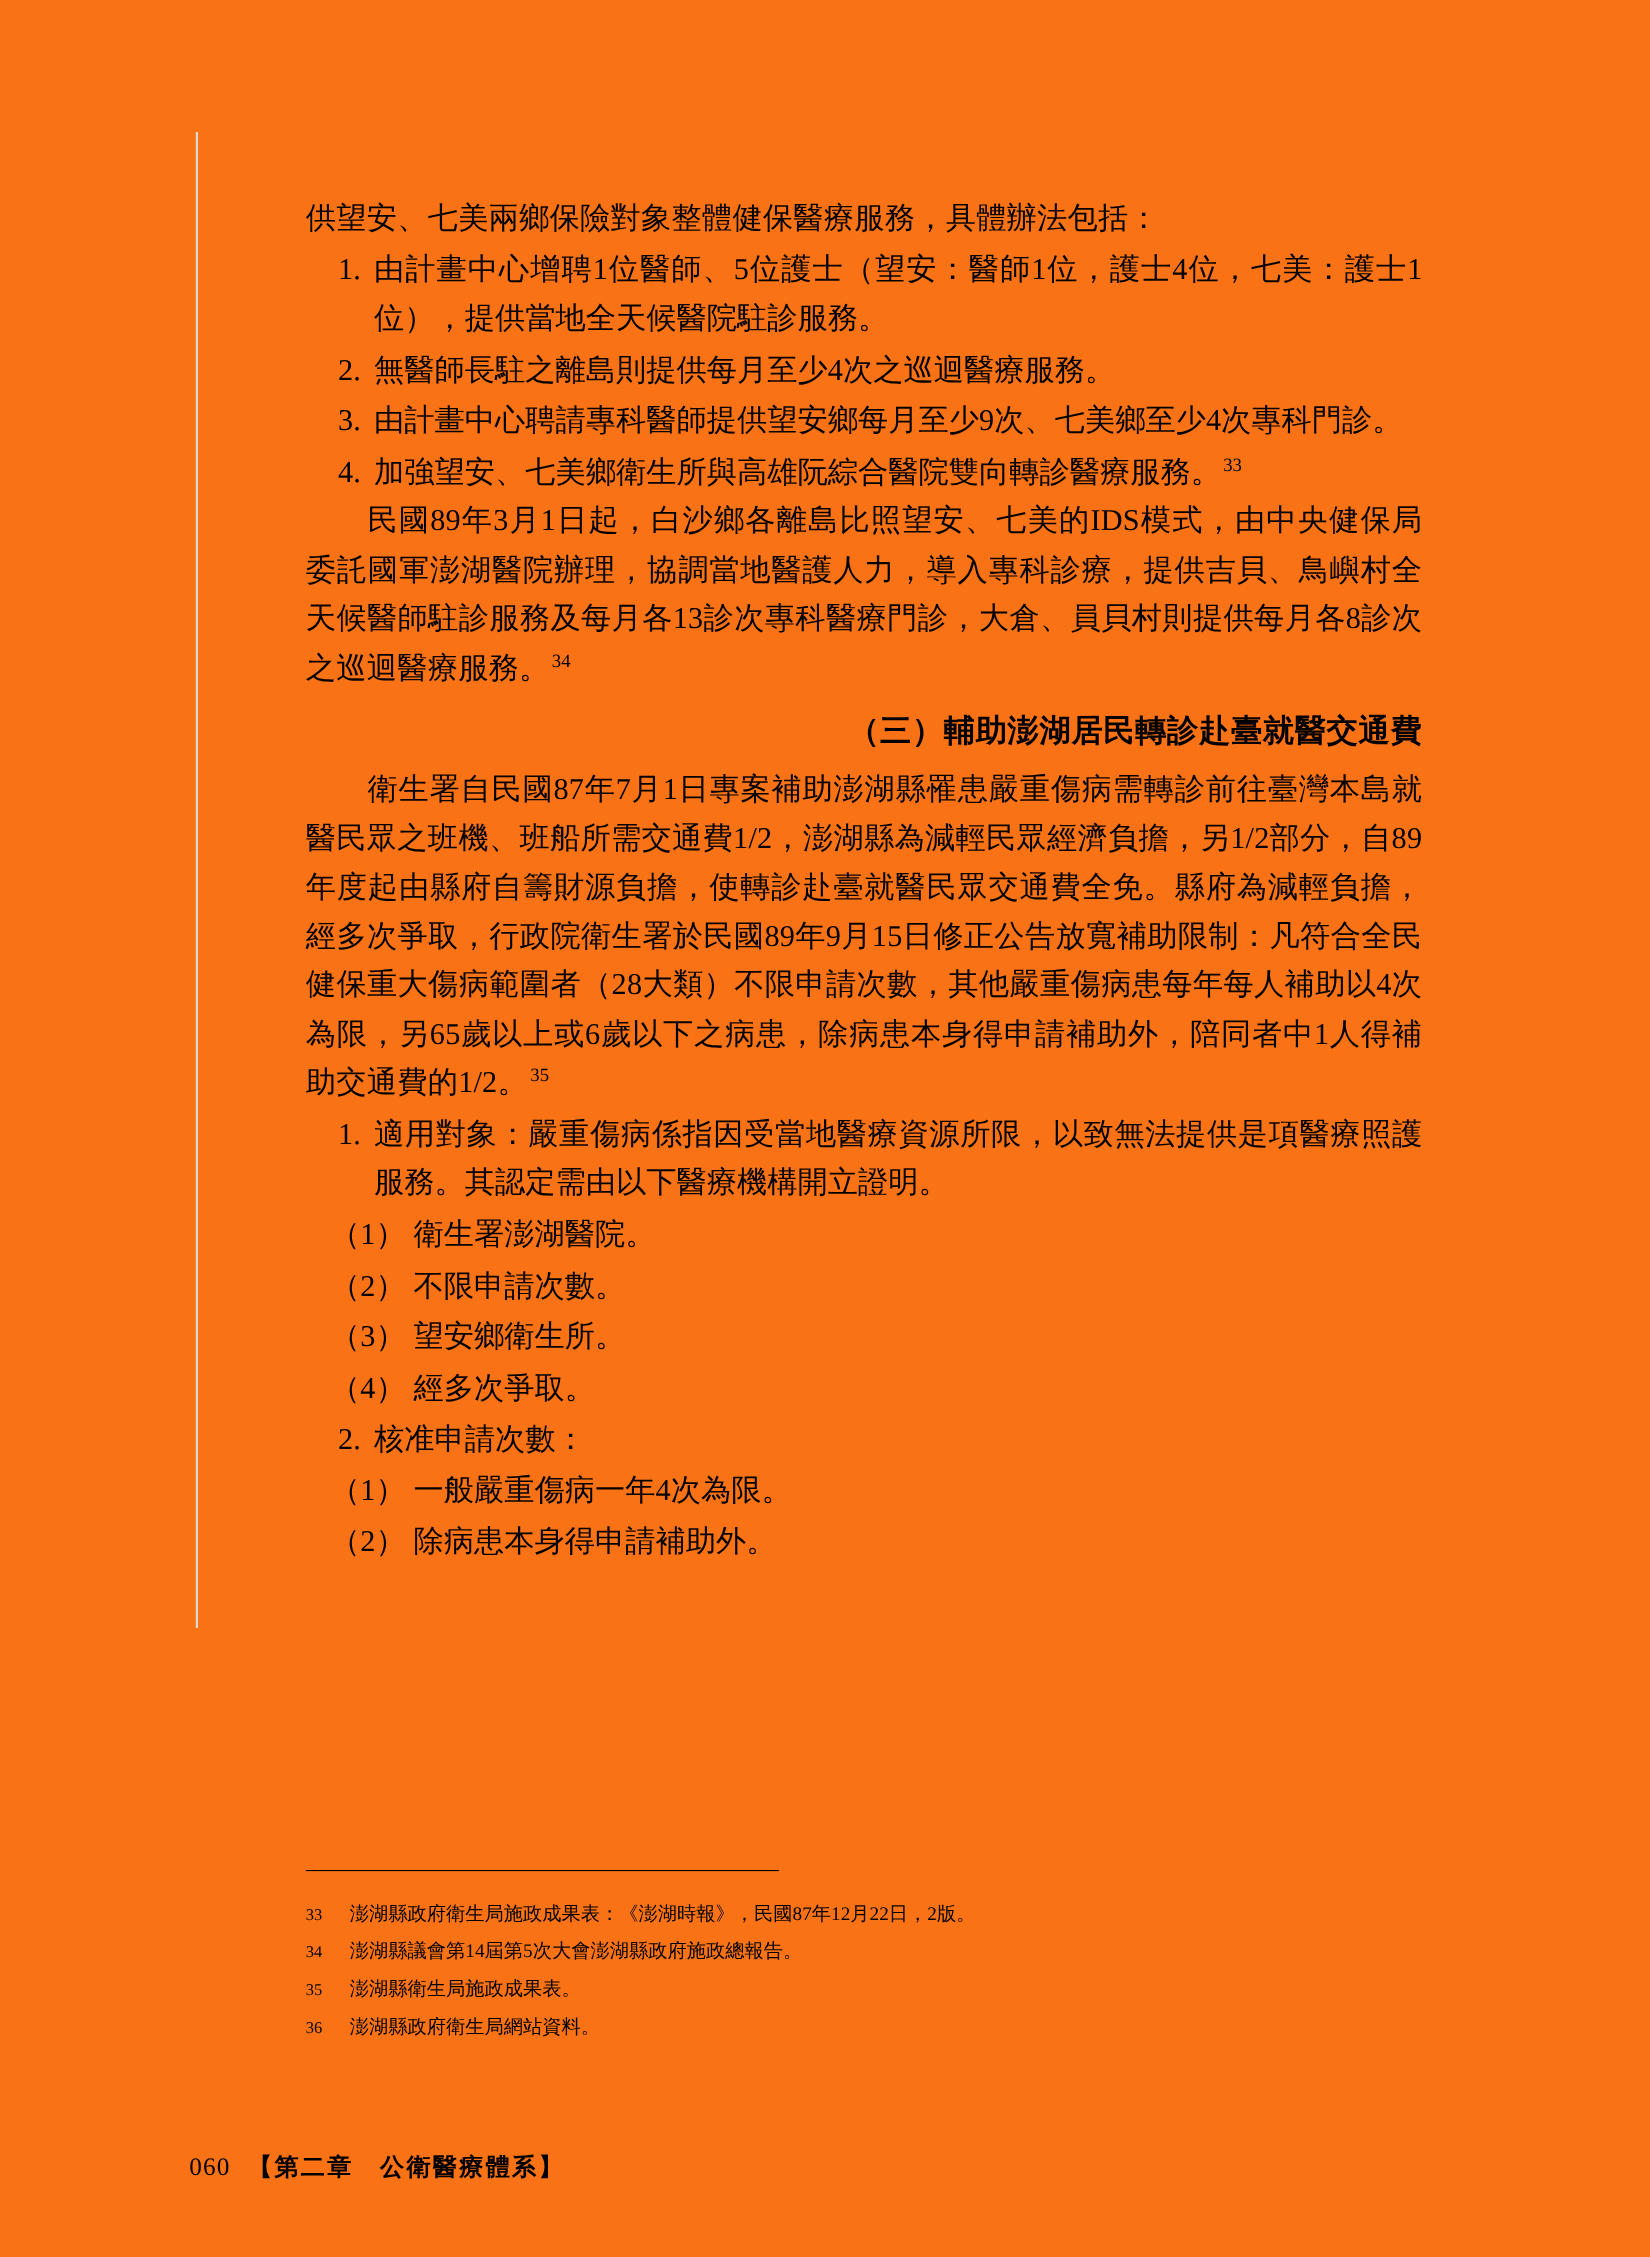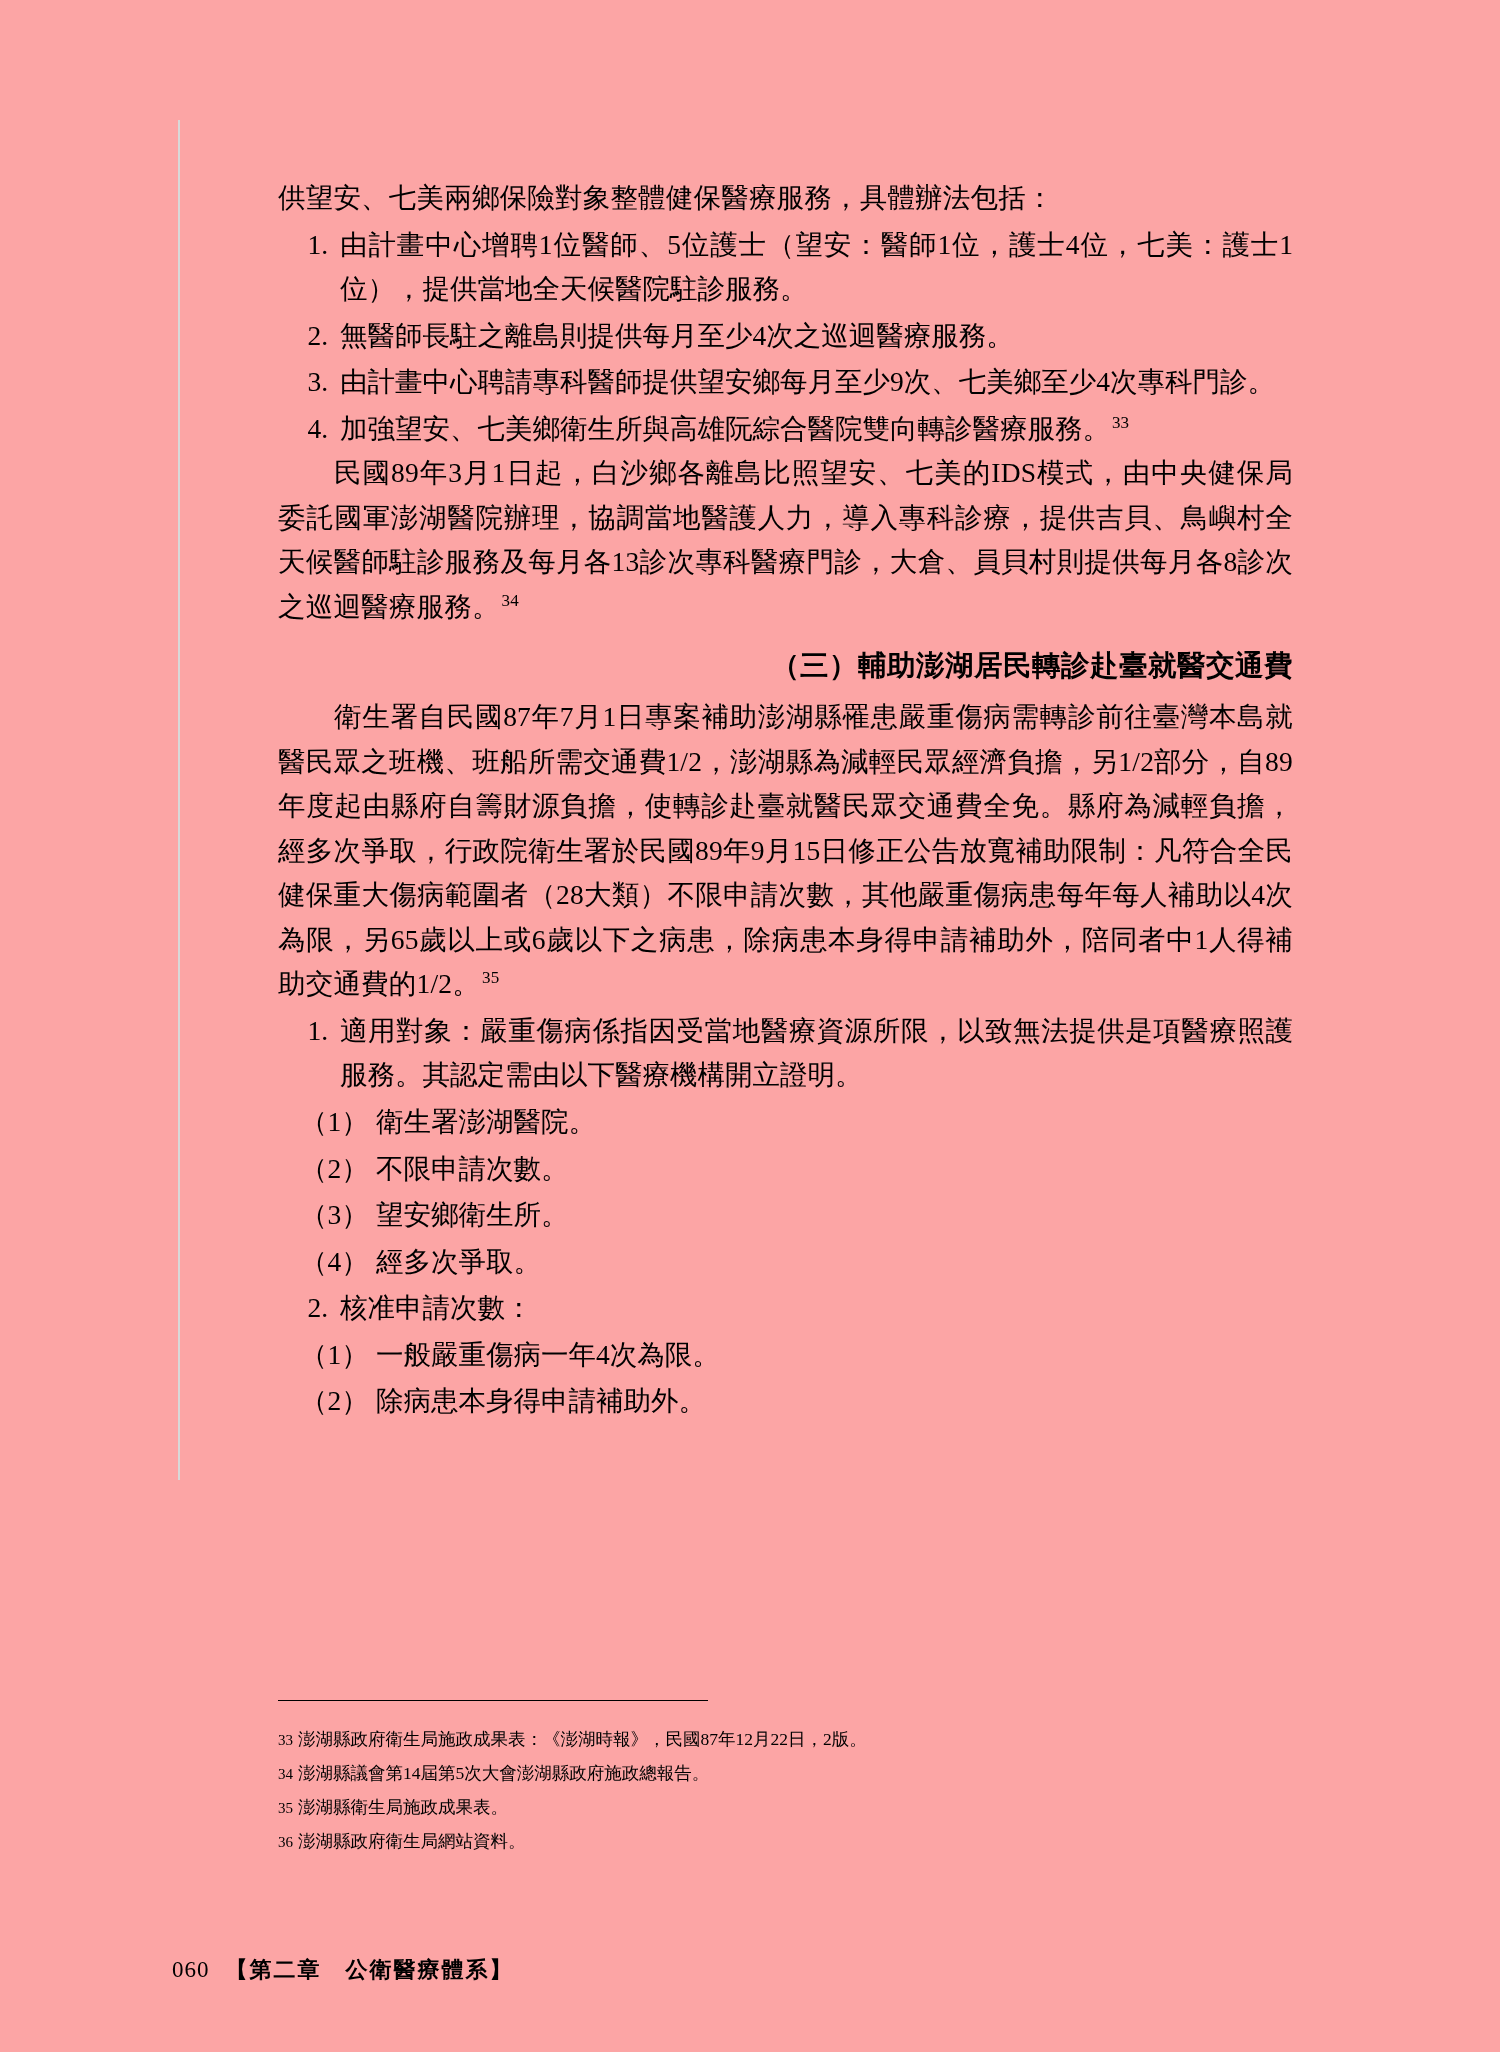--- a/index.html
+++ b/index.html
@@ -13,21 +13,21 @@
     position: relative;
     font-family: "Liberation Serif", "DejaVu Serif", serif;
     color: #000000;
     overflow: hidden;
   }
   .page {
     position: absolute;
     left: 0; top: 0;
     width: 1500px;
     height: 2052px;
-    background: #fca5a5;
+    background: #f97316;
   }
   
   .margin-rule {
     position: absolute;
     left: 178px;
     top: 120px;
     width: 2px;
     height: 1360px;
     background: #d8d8d8;
   }
@@ -131,20 +131,21 @@
     display: flex;
     align-items: baseline;
   }
   .fn .fn-num {
     flex: 0 0 auto;
     font-size: 15px;
     padding-right: 5px;
   }
   .fn .fn-text {
     flex: 1 1 auto;
+    margin-left: 20px;
   }
   
   .footer {
     position: absolute;
     left: 172px;
     top: 1955px;
     width: 800px;
     font-size: 23px;
     letter-spacing: 1px;
   }

